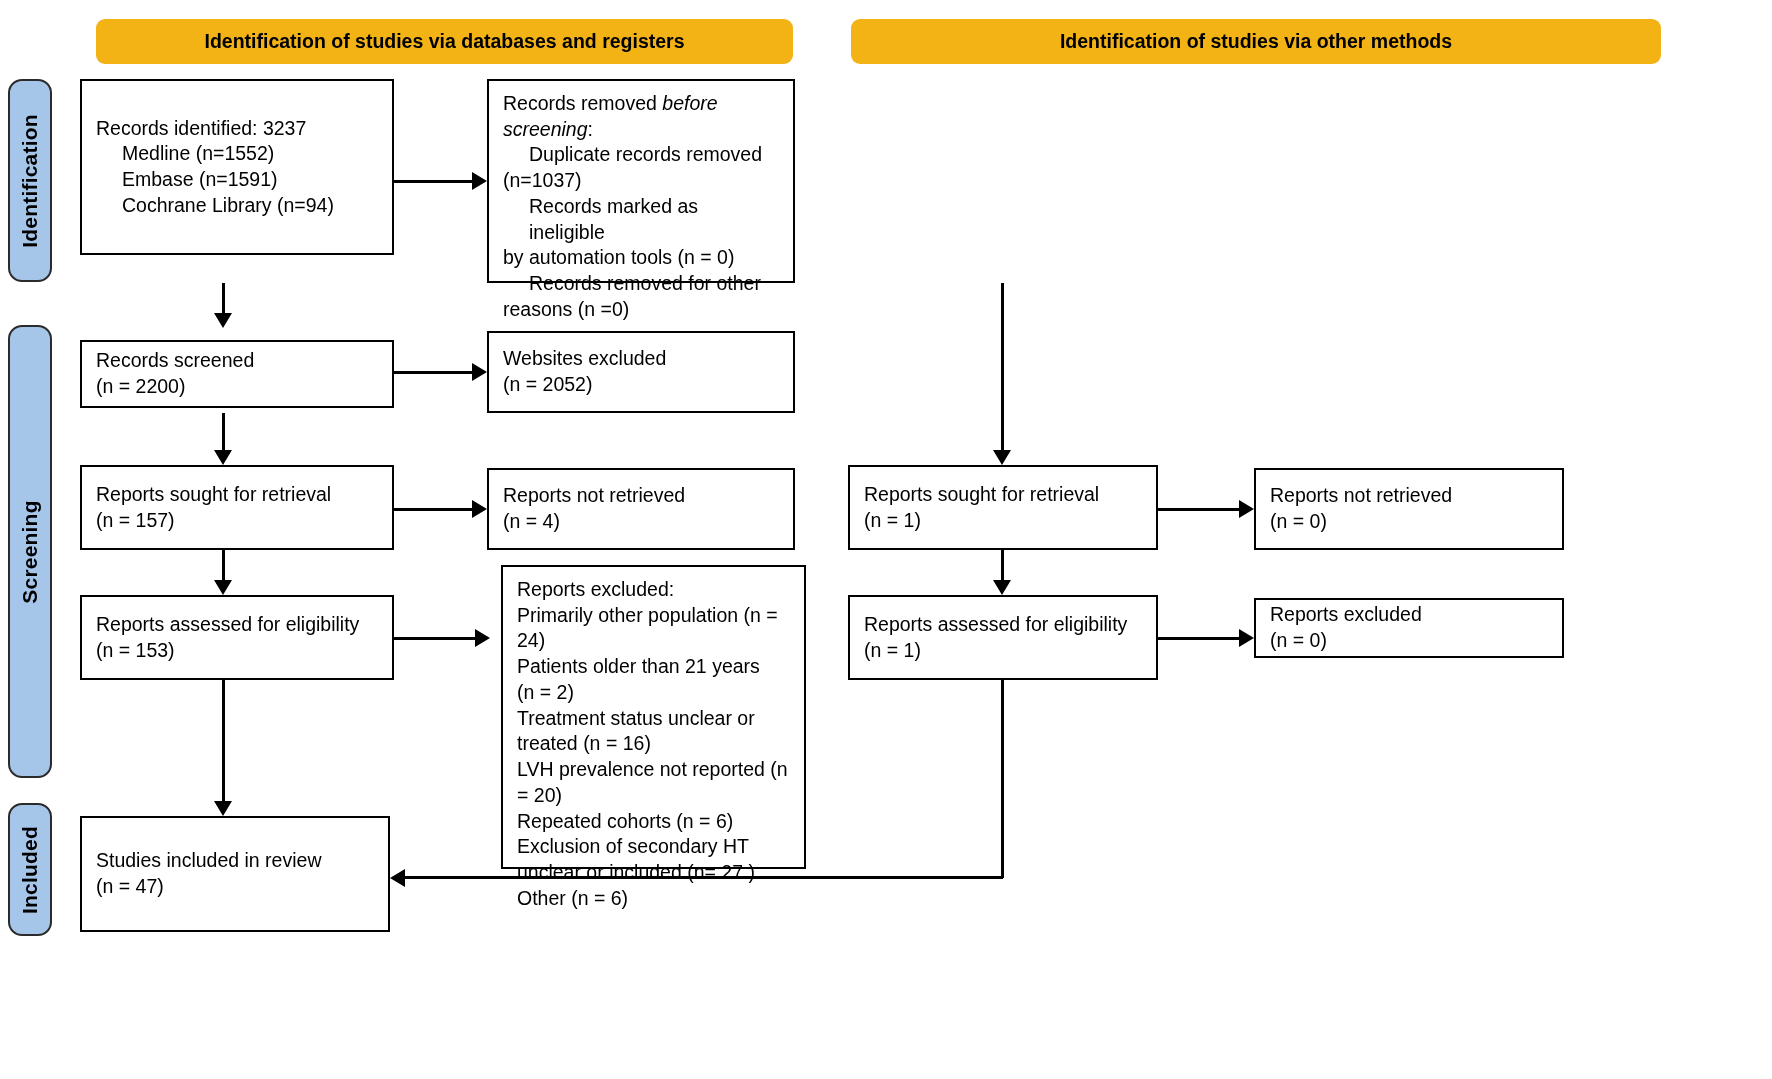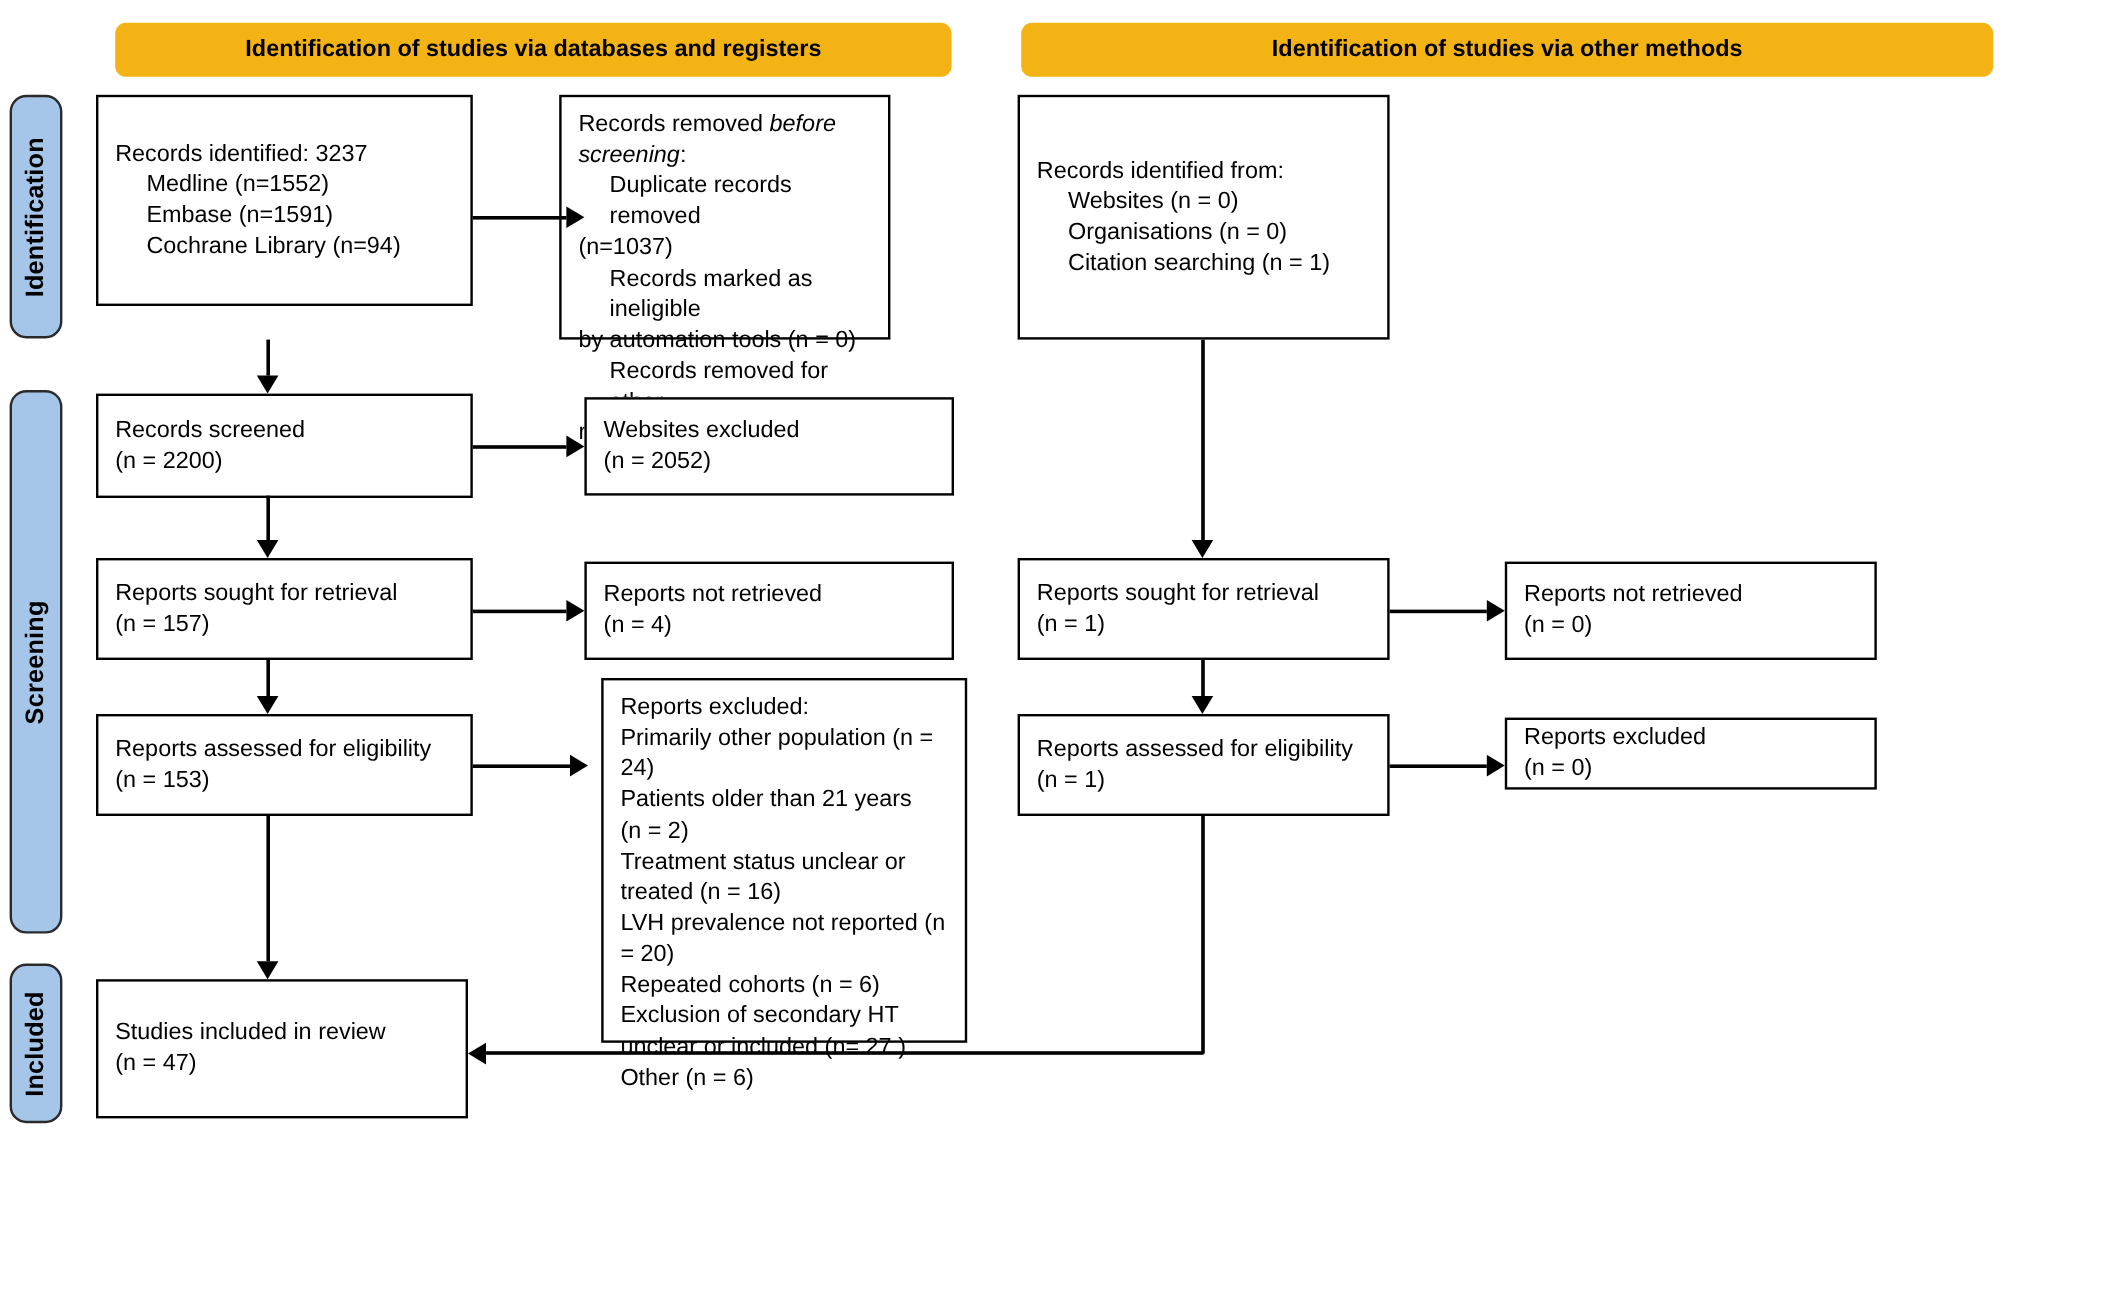--- a/index.html
+++ b/index.html
@@ -143,34 +143,34 @@
 
   <div class="node" style="left:80px; top:79px; width:314px; height:176px;">
     <div class="node-body">
       <span class="line">Records identified: 3237</span>
       <span class="line indent">Medline (n=1552)</span>
       <span class="line indent">Embase (n=1591)</span>
       <span class="line indent">Cochrane Library (n=94)</span>
     </div>
   </div>
 
-  <div class="node top-align" style="left:466px; top:79px; width:276px; height:204px;">
+  <div class="node top-align" style="left:487px; top:79px; width:308px; height:204px;">
     <div class="node-body">
       <span class="line">Records removed <em class="ital">before</em></span>
       <span class="line"><em class="ital">screening</em>:</span>
       <span class="line indent">Duplicate records removed</span>
       <span class="line">(n=1037)</span>
       <span class="line indent">Records marked as ineligible</span>
       <span class="line">by automation tools (n = 0)</span>
       <span class="line indent">Records removed for other</span>
       <span class="line">reasons (n =0)</span>
     </div>
   </div>
 
-  <div class="node" style="left:80px; top:328px; width:314px; height:87px;">
+  <div class="node" style="left:80px; top:340px; width:314px; height:68px;">
     <div class="node-body">
       <span class="line">Records screened</span>
       <span class="line">(n = 2200)</span>
     </div>
   </div>
 
   <div class="node" style="left:487px; top:331px; width:308px; height:82px;">
     <div class="node-body">
       <span class="line">Websites excluded</span>
       <span class="line">(n = 2052)</span>
@@ -216,28 +216,20 @@
     </div>
   </div>
 
   <div class="node" style="left:80px; top:816px; width:310px; height:116px;">
     <div class="node-body">
       <span class="line">Studies included in review</span>
       <span class="line">(n = 47)</span>
     </div>
   </div>
 
-  <div class="node" style="left:848px; top:79px; width:310px; height:204px;">
-    <div class="node-body">
-      <span class="line">Records identified from:</span>
-      <span class="line indent">Websites (n = 0)</span>
-      <span class="line indent">Organisations (n = 0)</span>
-      <span class="line indent">Citation searching (n = 1)</span>
-    </div>
-  </div>
 
   <div class="node" style="left:848px; top:465px; width:310px; height:85px;">
     <div class="node-body">
       <span class="line">Reports sought for retrieval</span>
       <span class="line">(n = 1)</span>
     </div>
   </div>
 
   <div class="node" style="left:1254px; top:468px; width:310px; height:82px;">
     <div class="node-body">

